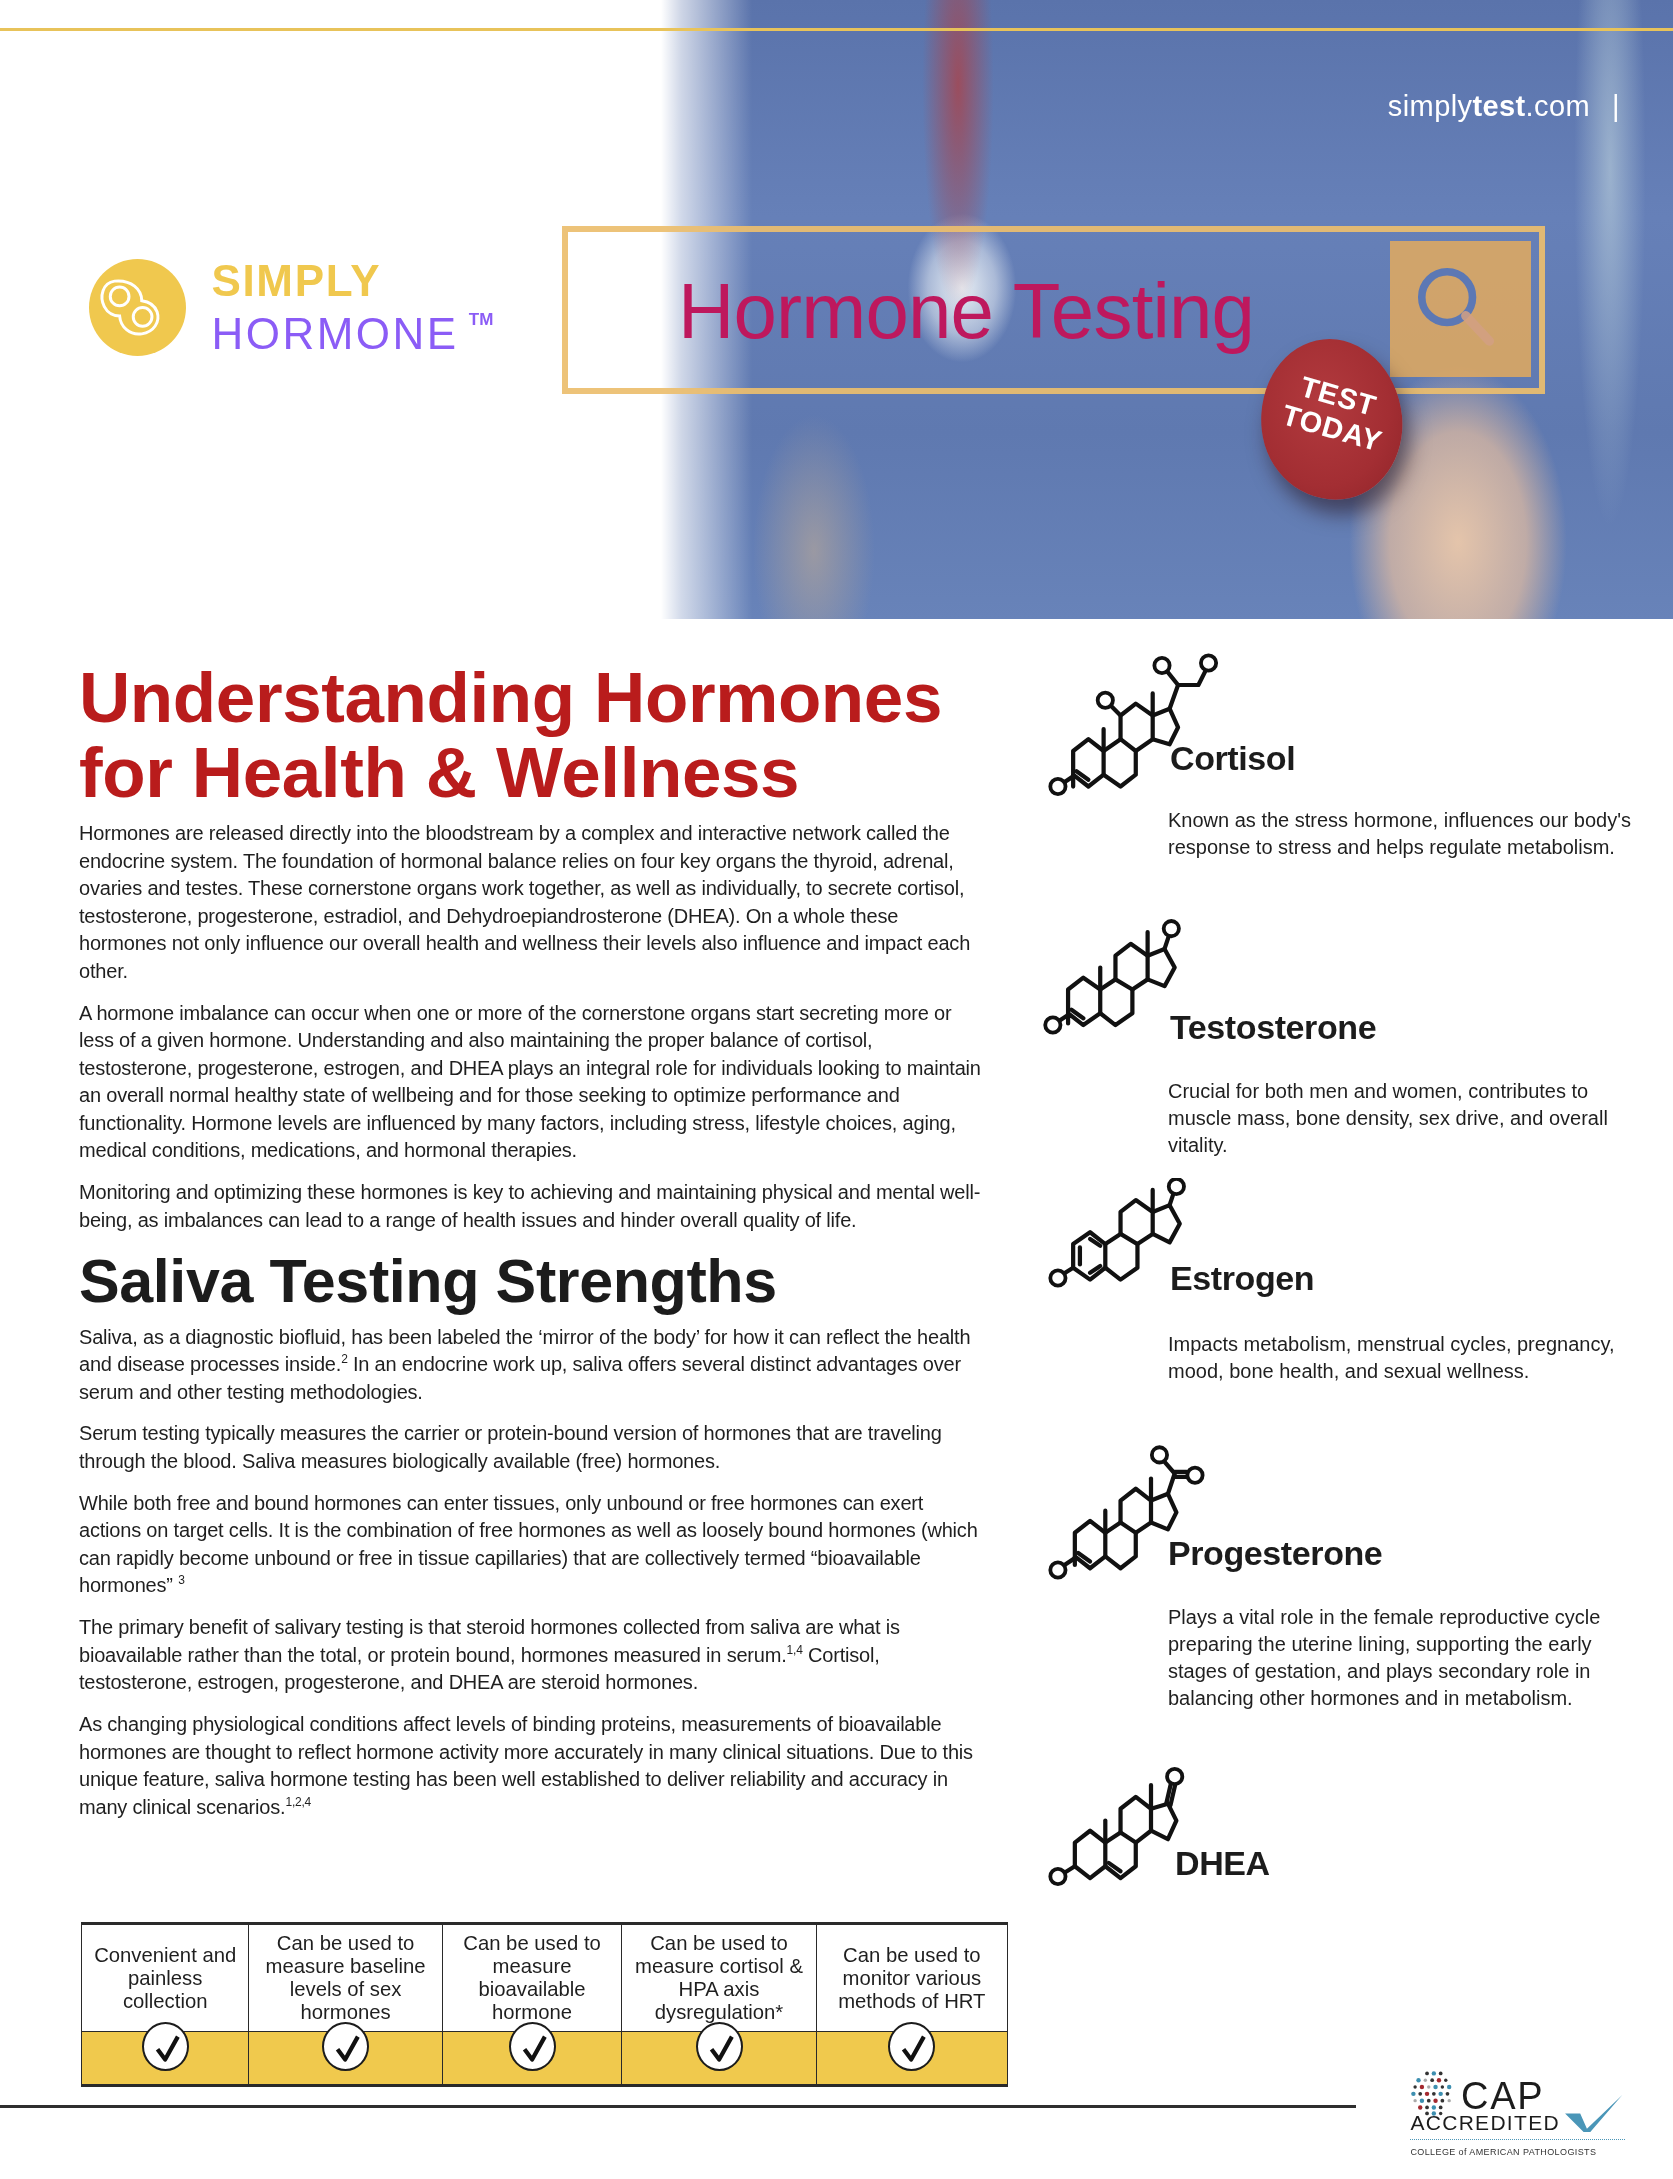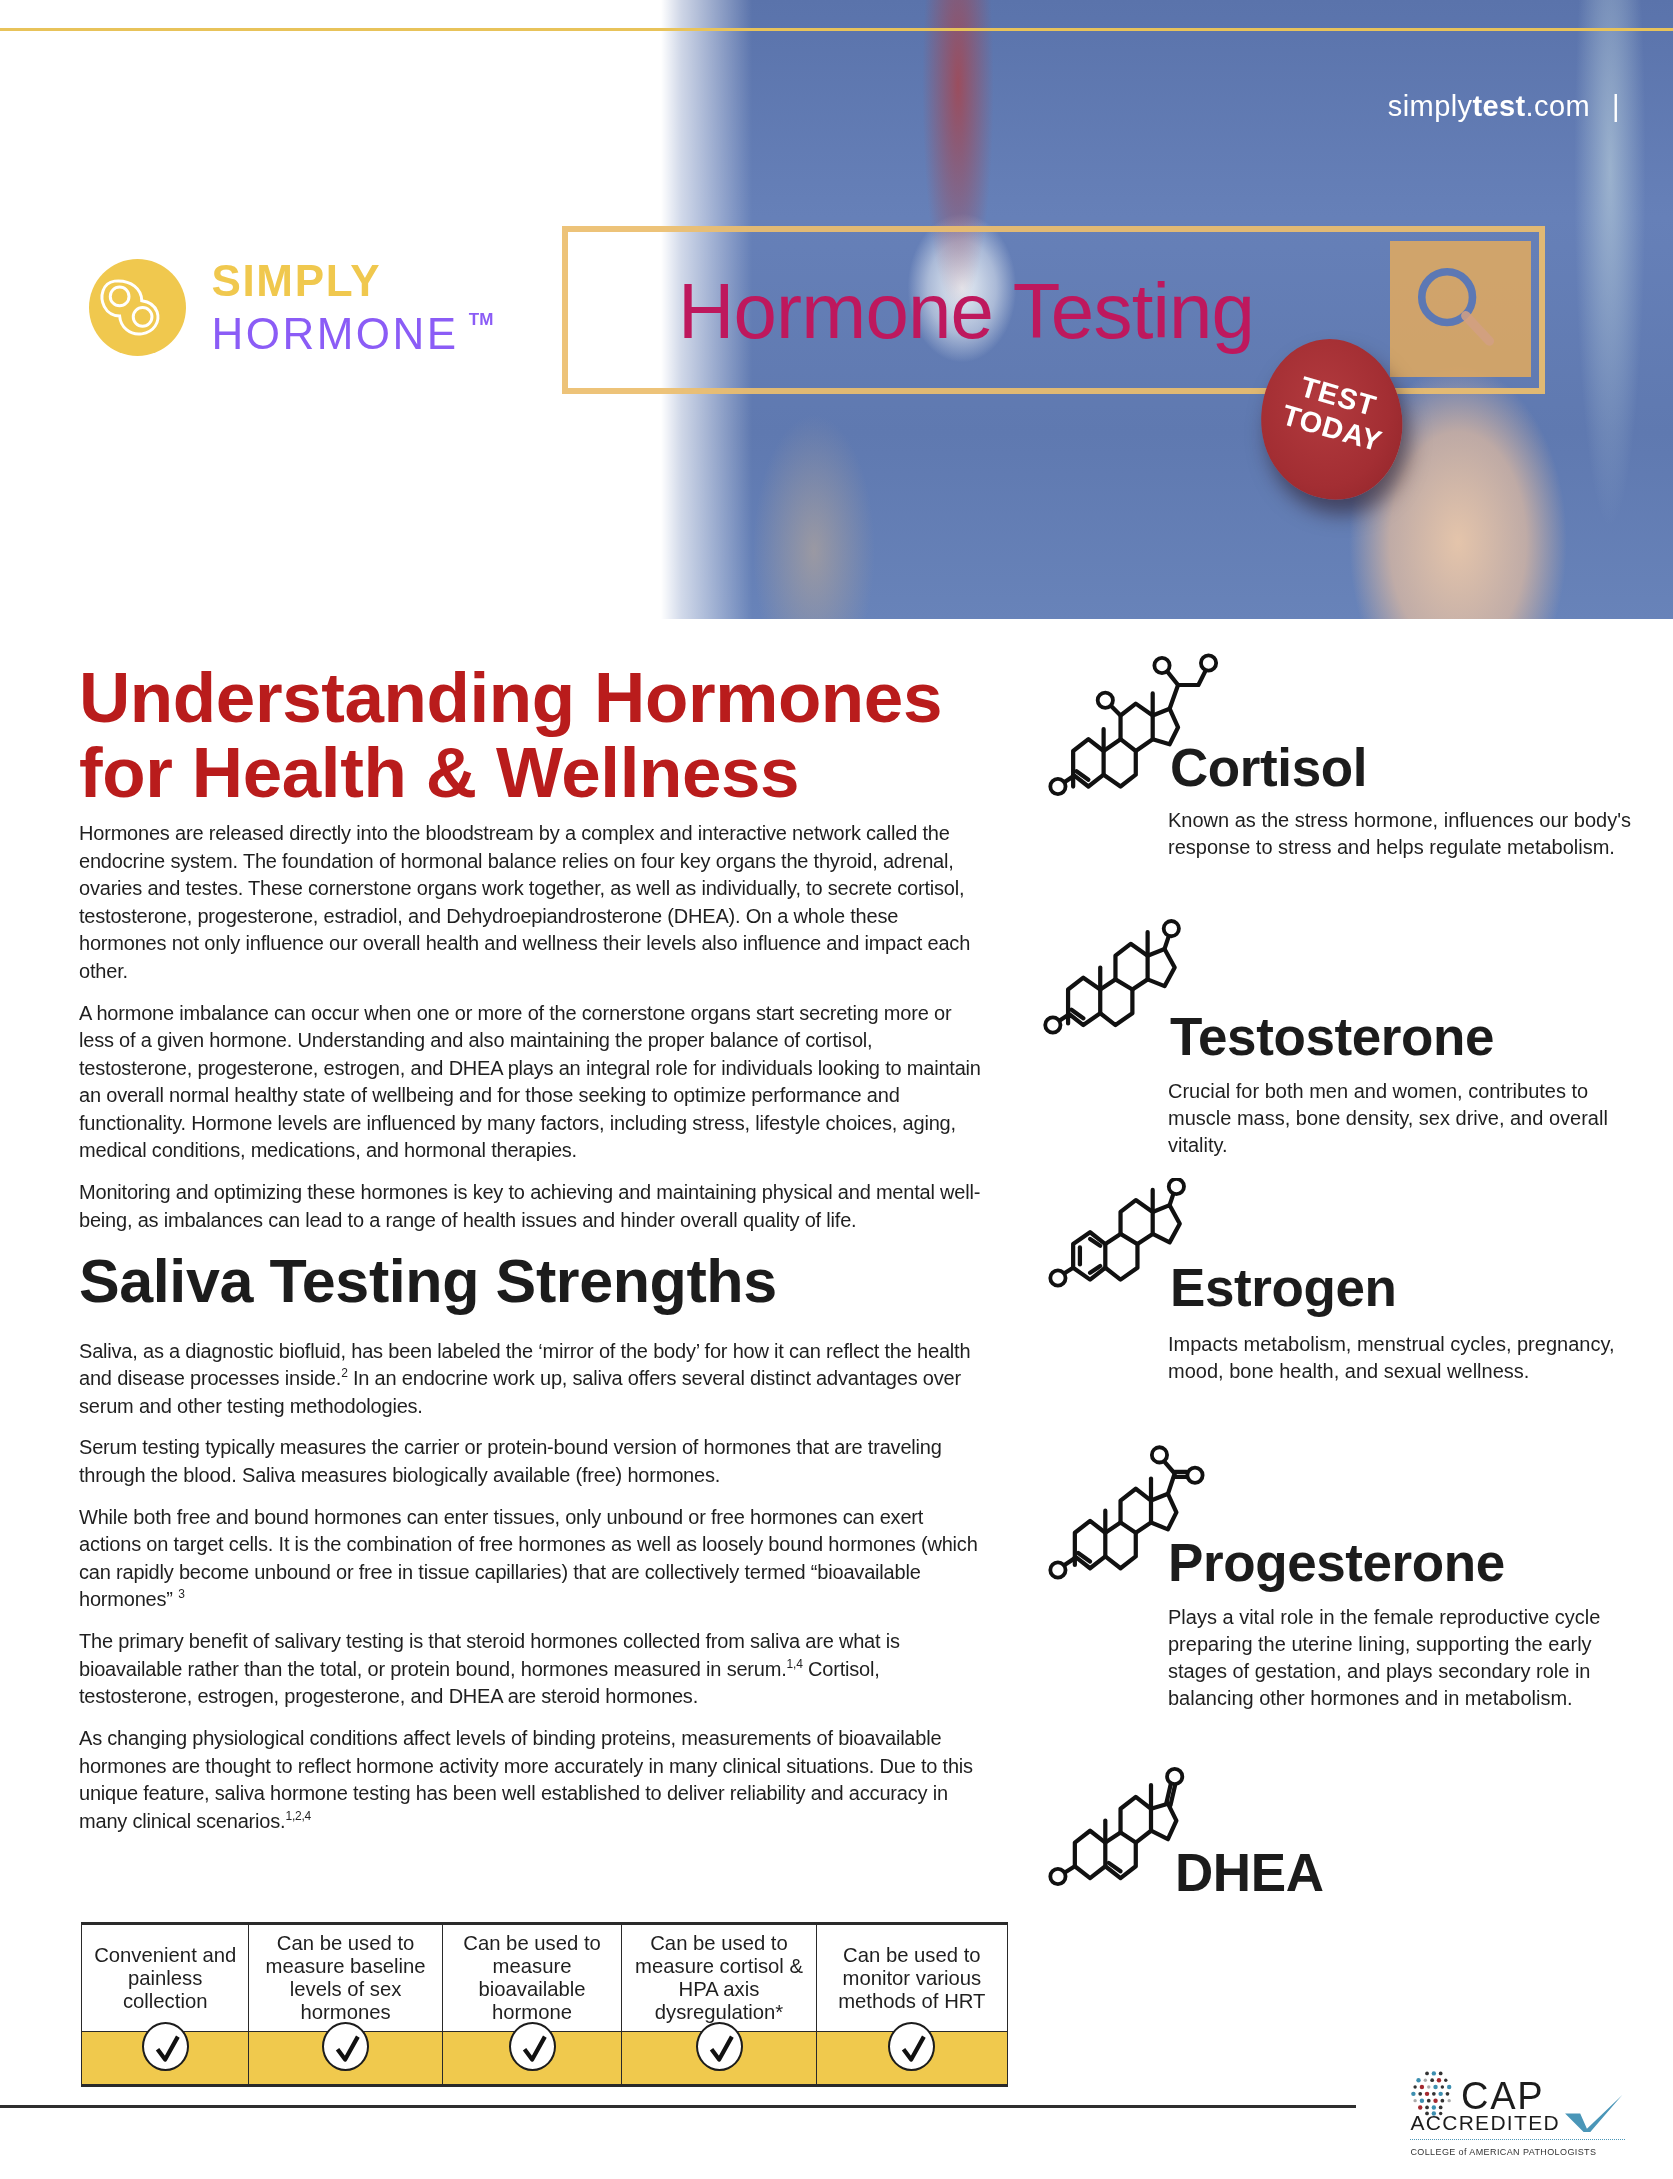--- a/index.html
+++ b/index.html
@@ -57,39 +57,39 @@
       transform: rotate(-6deg);
       border: none; cursor: pointer;
     }
     .test-today span { position: absolute; color: #ffffff; font-weight: bold; font-size: 29px; letter-spacing: 0.8px; line-height: 1; }
     .test-today .t1 { left: 41px; top: 44px; transform: rotate(22deg); }
     .test-today .t2 { left: 18.6px; top: 75px; transform: rotate(22deg); }
 
     
     .left-col { position: absolute; left: 79px; top: 661px; width: 907px; }
     .h1 { font-size: 71px; font-weight: bold; line-height: 1.05; letter-spacing: -0.4px; color: #b91c1c; }
-    .h2 { font-size: 61px; font-weight: bold; line-height: 1.1; letter-spacing: -0.4px; color: #1c1c1c; margin-top: 12px; margin-bottom: 22px; }
+    .h2 { font-size: 61px; font-weight: bold; line-height: 1.1; letter-spacing: -0.4px; color: #1c1c1c; margin-top: 12px; margin-bottom: 8px; }
     .p { font-size: 20px; line-height: 27.5px; color: #1f1f1f; margin-bottom: 14.4px; letter-spacing: -0.2px; }
     .p sup { font-size: 12px; line-height: 0; }
     .intro { margin-top: 10.2px; }
 
     
     .strengths { position: absolute; left: 81px; top: 1922px; width: 927px; border-collapse: collapse; border-top: 3.4px solid #2a2a2a; border-bottom: 3.4px solid #2a2a2a; }
     .strengths td { border-left: 1.7px solid #2a2a2a; border-right: 1.7px solid #2a2a2a; text-align: center; vertical-align: middle; }
     .strengths tr.labels td { height: 108px; font-size: 20.3px; line-height: 23px; color: #1f1f1f; padding: 0 5.1px; background: #ffffff; }
     .strengths tr.checks td { height: 49px; background: #f0c94d; border-top: 1.7px solid #2a2a2a; position: relative; }
     .check-oval { display: inline-block; width: 47px; height: 49px; border-radius: 50%; background: #ffffff; border: 2.5px solid #1c1c1c; position: relative; top: -10.2px; }
     .check-oval svg { position: absolute; left: 11px; top: 10.2px; }
 
     .bottom-rule { position: absolute; left: 0; top: 2105px; width: 1356px; height: 3.4px; background: #2f2f2f; }
 
     
     .hormone { position: absolute; left: 1041px; width: 627px; }
     .hormone svg.mol { position: absolute; left: 0; top: 0; }
-    .hormone-name { position: absolute; left: 127px; font-size: 53px; font-weight: bold; color: #1c1c1c; letter-spacing: -0.4px; line-height: 1; }
+    .hormone-name { position: absolute; left: 127px; font-size: 34px; font-weight: bold; color: #1c1c1c; letter-spacing: -0.4px; line-height: 1; }
     .hormone-desc { position: absolute; left: 127px; font-size: 20px; line-height: 27px; color: #1f1f1f; width: 475px; }
     .mol path, .mol line, .mol polyline, .mol polygon { fill: none; stroke: #111; stroke-width: 5; stroke-linejoin: round; stroke-linecap: round; }
     .mol circle { fill: #fff; stroke: #111; stroke-width: 4.5; }
 
     
     .cap { position: absolute; left: 1407px; top: 2051px; width: 254px; height: 119px; }
     .cap-dots { position: absolute; left: 3.4px; top: 18.6px; }
     .cap-word { position: absolute; left: 54px; top: 26px; font-size: 38px; letter-spacing: 1.7px; color: #1c1c1c; line-height: 1; }
     .cap-acc { position: absolute; left: 3.4px; top: 61px; font-size: 21px; letter-spacing: 1.3px; color: #1c1c1c; line-height: 1; }
     .cap-check { position: absolute; left: 158px; top: 44px; }

